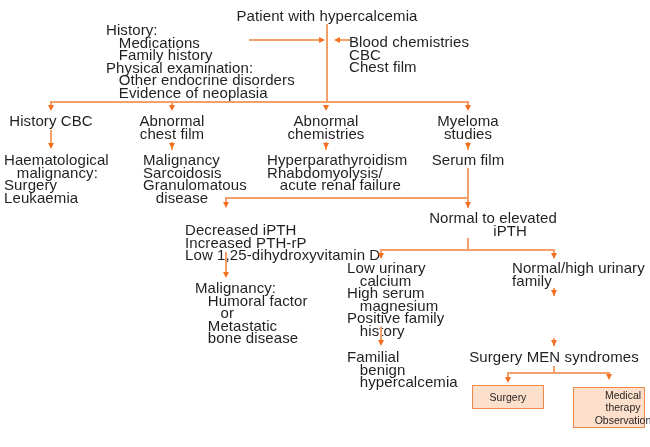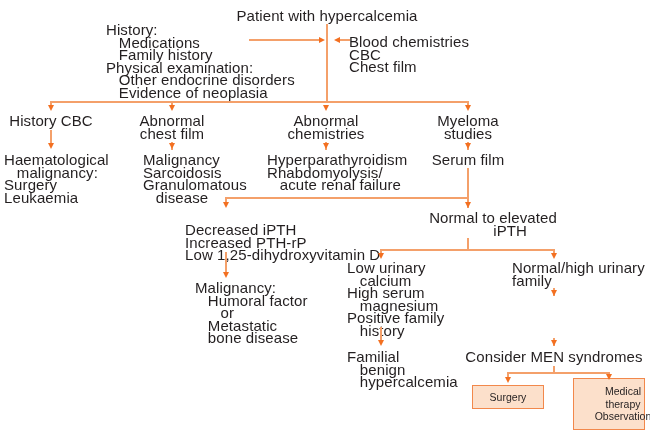--- a/index.html
+++ b/index.html
@@ -141,25 +141,25 @@
    history</div>
 
   <div class="node l" style="left:347px; top:351px;">Familial
    benign
    hypercalcemia</div>
 
   <div class="node l" style="left:512px; top:262px;">Normal/high urinary
 family</div>
 
 
-  <div class="node c" style="left:554px; top:351px;">Consider MEN syndromes</div>
+  <div class="node c" style="left:554px; top:351px;">Surgery MEN syndromes</div>
 
   <div class="termbox" style="left:472px; top:385px; width:72px; height:24px;text-align:center;">Surgery</div>
 
-  <div class="termbox" style="left:573px; top:378px; width:72px; height:52px;padding-left:28px;">Medical
+  <div class="termbox" style="left:573px; top:387px; width:72px; height:41px;padding-left:28px;">Medical
 therapy
 Observation</div>
 
   <div class="vline" style="left:326px; top:24px; height:78px;"></div>
 
   <div class="hline" style="left:249px; top:39px; width:70px;"></div>
   <div class="arrowright" style="left:319px; top:39.8px;"></div>
 
   <div class="hline" style="left:340px; top:39px; width:10px;"></div>
   <div class="arrowleft" style="left:334px; top:39.8px;"></div>

